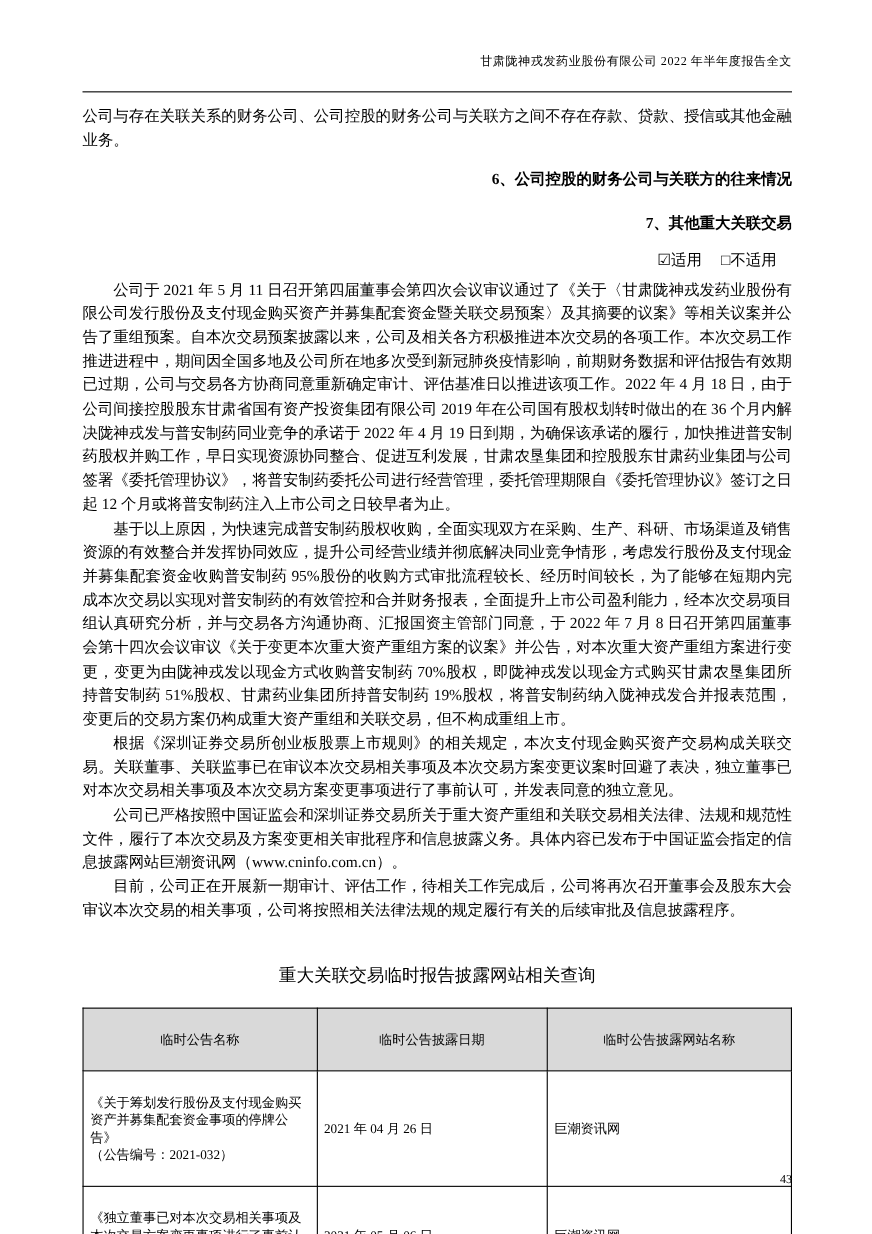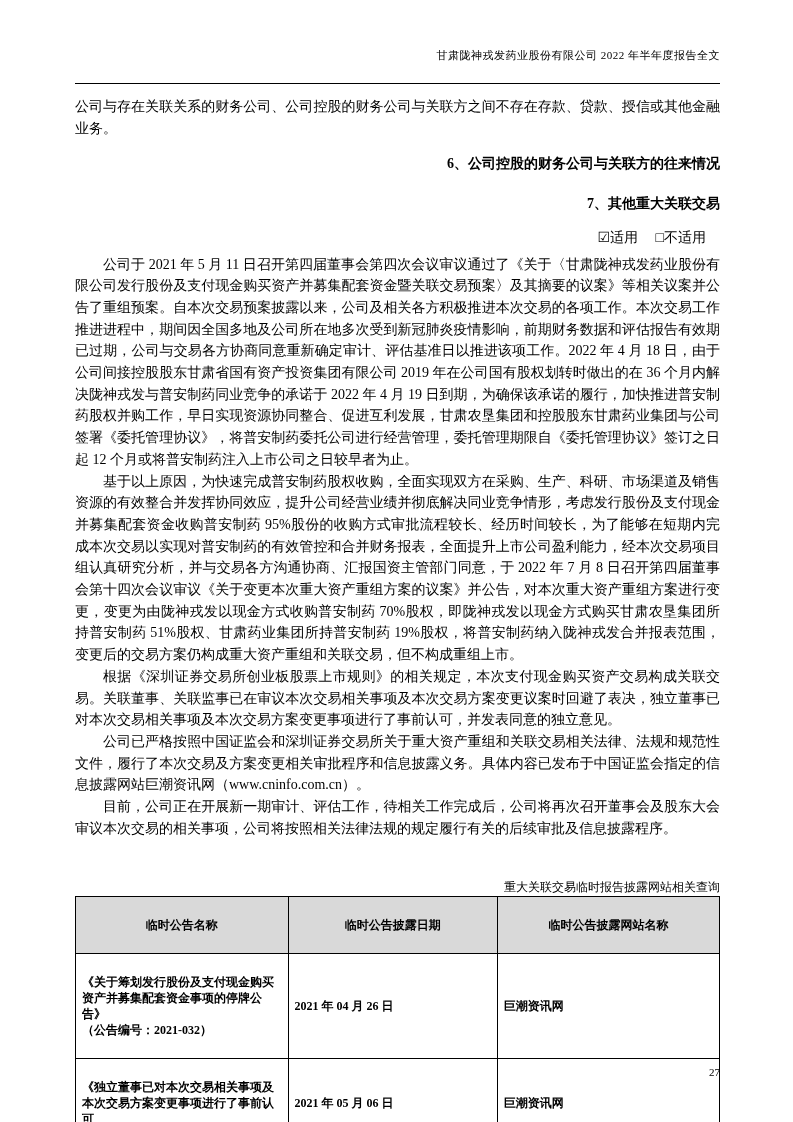--- a/index.html
+++ b/index.html
@@ -42,37 +42,37 @@
     font-weight: bold;
     text-align: right;
     margin: 6px 0 18px 0;
   }
   .sec-heading.s7 { margin: 14px 0 12px 0; }
   .applicability { margin: 0 0 0 0; text-align: left; }
   .applicability .cb { margin-right: 14px; }
   .applicability.s7 { margin-bottom: 5px; text-align: right; }
   .indent { text-indent: 2em; }
   .table-caption {
-    margin: 40px 0 1px 0;
-    font-size: 12px;
+    margin: 40px 0 21px 0;
+    font-size: 16px;
     line-height: 15px;
-    text-align: right;
+    text-align: center;
   }
   table.disclosure {
     width: 100%;
     border-collapse: collapse;
     font-size: 12px;
     line-height: 16px;
     text-align: left;
   }
   table.disclosure th, table.disclosure td {
     border: 1px solid #000000;
     padding: 20px 6px;
     vertical-align: middle;
-    font-weight: bold;
+    font-weight: normal;
   }
   table.disclosure th {
     background: #d9d9d9;
     text-align: center;
     height: 27px;
   }
   td.cell-name { white-space: pre-line; }
   .page-number {
     position: absolute;
     top: 1066px;
@@ -135,15 +135,15 @@
         <tr>
           <td class="cell-name">《独立董事已对本次交易相关事项及本次交易方案变更事项进行了事前认可</td>
           <td>2021 年 05 月 06 日</td>
           <td>巨潮资讯网</td>
         </tr>
       </tbody>
     </table>
 
   </div>
 
-  <div class="page-number">27</div>
+  <div class="page-number">43</div>
 
 </div>
 
 </body></html>

